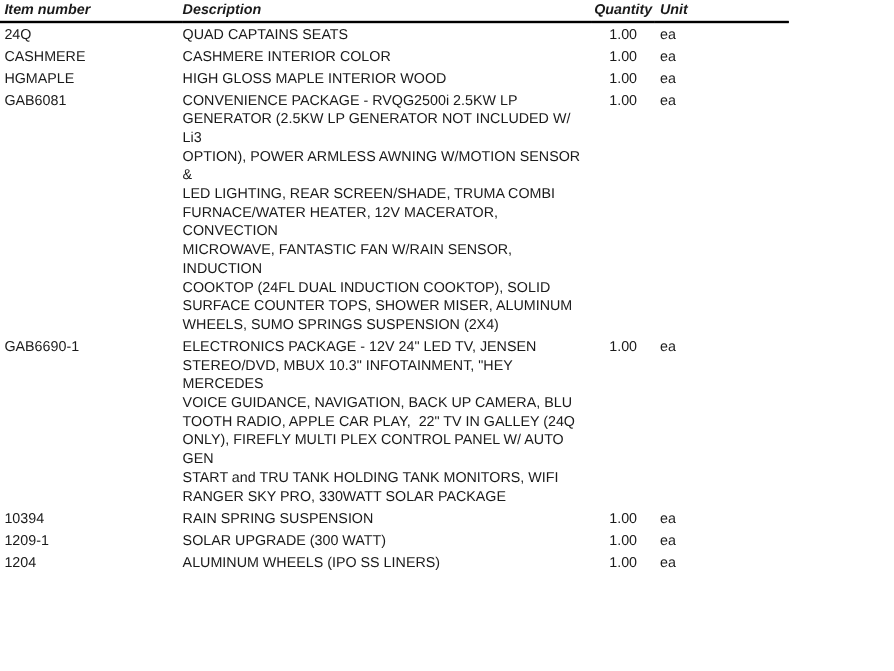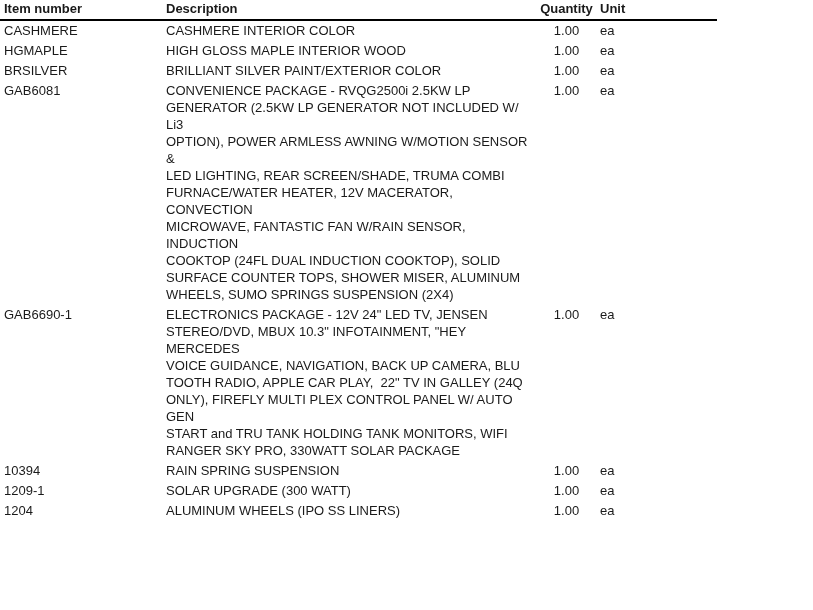--- a/index.html
+++ b/index.html
@@ -36,20 +36,21 @@
     padding: 1px 0 2px 0;
     font-weight: normal;
     text-align: left;
   }
   thead th {
     font-weight: bold;
     border-bottom: 2px solid #000000;
     padding-top: 0;
     padding-bottom: 2px;
     white-space: nowrap;
+    font-style: italic;
   }
   th.h-item, td.c-item { padding-left: 4px; }
   th.h-qty,  td.c-qty  { text-align: center; }
   th.h-unit, td.c-unit { padding-left: 5px; }
 
   td.c-item {
     font-variant-caps: small-caps;
     font-variant: small-caps;
   }
   td.c-desc {
@@ -71,34 +72,34 @@
     <thead>
       <tr>
         <th class="h-item">Item number</th>
         <th class="h-desc">Description</th>
         <th class="h-qty">Quantity</th>
         <th class="h-unit">Unit</th>
       </tr>
     </thead>
     <tbody id="rows-body">
         <tr>
+          <td class="c-item">24Q</td>
+          <td class="c-desc">QUAD CAPTAINS SEATS</td>
+          <td class="c-qty">1.00</td>
+          <td class="c-unit">ea</td>
+        </tr>
+        <tr>
           <td class="c-item">CASHMERE</td>
           <td class="c-desc">CASHMERE INTERIOR COLOR</td>
           <td class="c-qty">1.00</td>
           <td class="c-unit">ea</td>
         </tr>
         <tr>
           <td class="c-item">HGMAPLE</td>
           <td class="c-desc">HIGH GLOSS MAPLE INTERIOR WOOD</td>
-          <td class="c-qty">1.00</td>
-          <td class="c-unit">ea</td>
-        </tr>
-        <tr>
-          <td class="c-item">BRSILVER</td>
-          <td class="c-desc">BRILLIANT SILVER PAINT/EXTERIOR COLOR</td>
           <td class="c-qty">1.00</td>
           <td class="c-unit">ea</td>
         </tr>
         <tr>
           <td class="c-item">GAB6081</td>
           <td class="c-desc">CONVENIENCE PACKAGE - RVQG2500i 2.5KW LP
 GENERATOR (2.5KW LP GENERATOR NOT INCLUDED W/ Li3
 OPTION), POWER ARMLESS AWNING W/MOTION SENSOR &amp;
 LED LIGHTING, REAR SCREEN/SHADE, TRUMA COMBI
 FURNACE/WATER HEATER, 12V MACERATOR, CONVECTION

